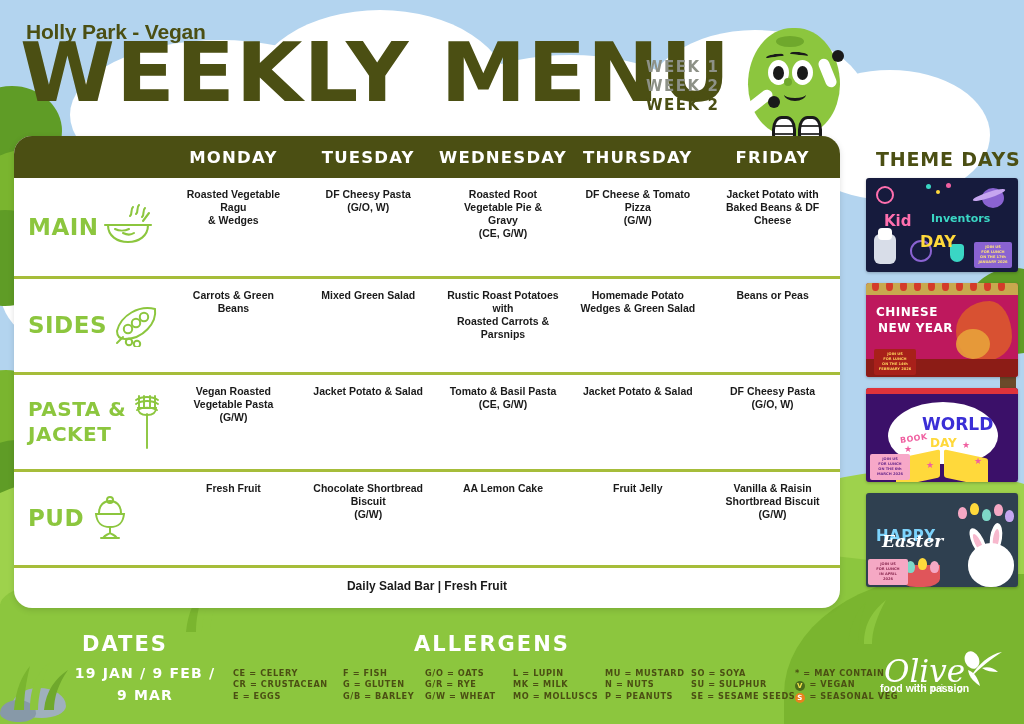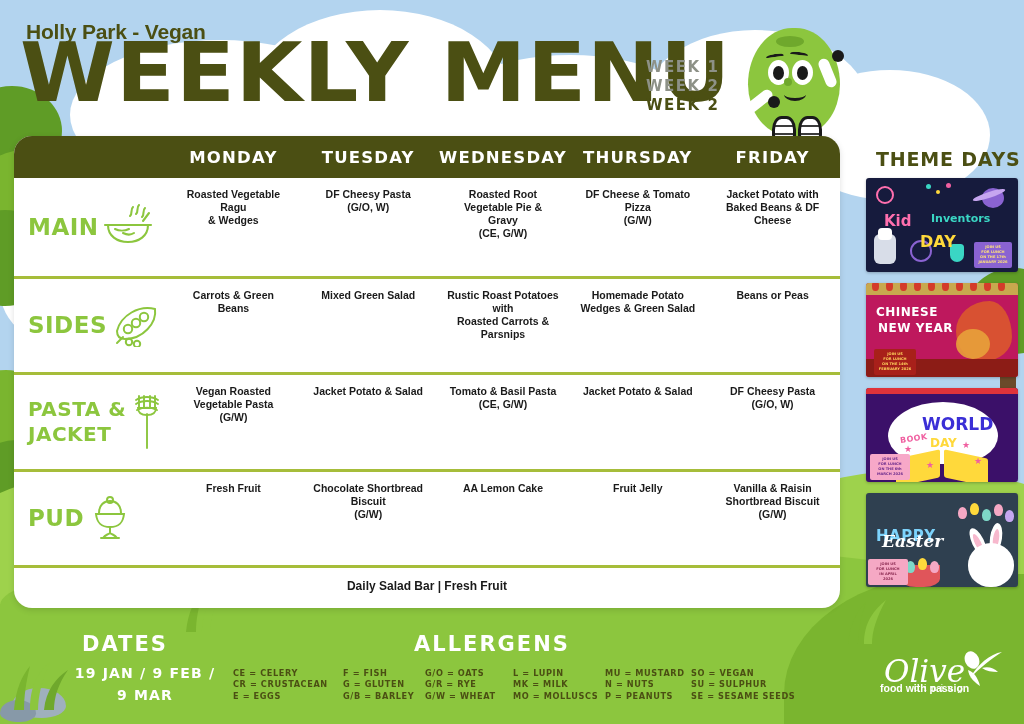--- a/index.html
+++ b/index.html
@@ -638,23 +638,37 @@
       <div>L = LUPIN</div>
       <div>MK = MILK</div>
       <div>MO = MOLLUSCS</div>
     </div>
     <div class="acol" style="width:86px;">
       <div>MU = MUSTARD</div>
       <div>N = NUTS</div>
       <div>P = PEANUTS</div>
     </div>
     <div class="acol" style="width:104px;">
-      <div>SO = VEGAN</div>
+      <div>SO = SOYA</div>
       <div>SU = SULPHUR</div>
       <div>SE = SESAME SEEDS</div>
+    </div>
+    <div class="acol" style="width:120px;">
+      <div>
+        <span>*</span>
+        <span>= MAY CONTAIN</span>
+      </div>
+      <div>
+        <span class="badge v">V</span>
+        <span>= VEGAN</span>
+      </div>
+      <div>
+        <span class="badge s">S</span>
+        <span>= SEASONAL VEG</span>
+      </div>
     </div>
   </div>
 
   <div class="logo">
     <svg class="branch" viewBox="0 0 48 44">
       <g fill="#ffffff">
         <path d="M46 2 C34 4 22 14 14 28 C24 18 36 8 46 2 z"></path>
         <ellipse cx="16" cy="10" rx="7" ry="9" transform="rotate(-25 16 10)"></ellipse>
         <path d="M12 20 C18 22 22 28 24 36 C18 32 13 27 12 20 z"></path>
         <path d="M26 18 C32 16 38 18 42 22 C36 22 30 21 26 18 z"></path>

